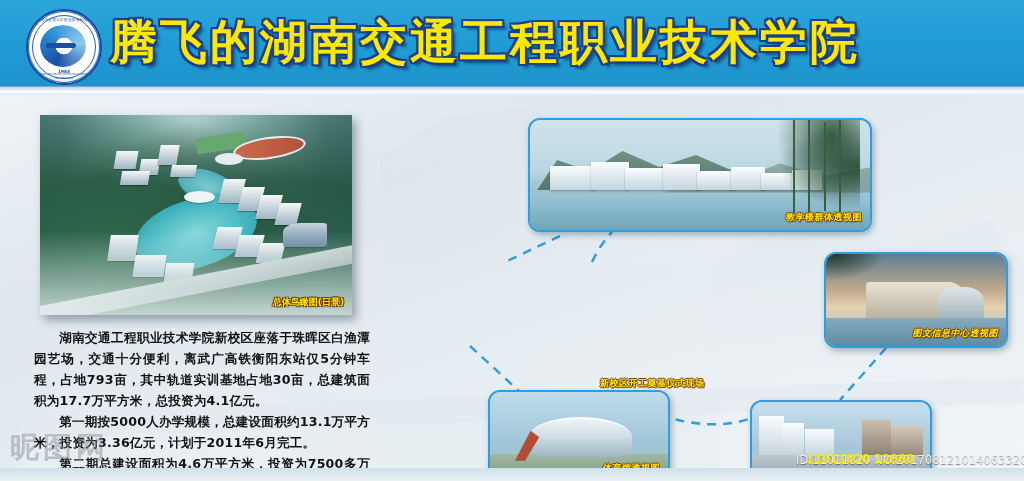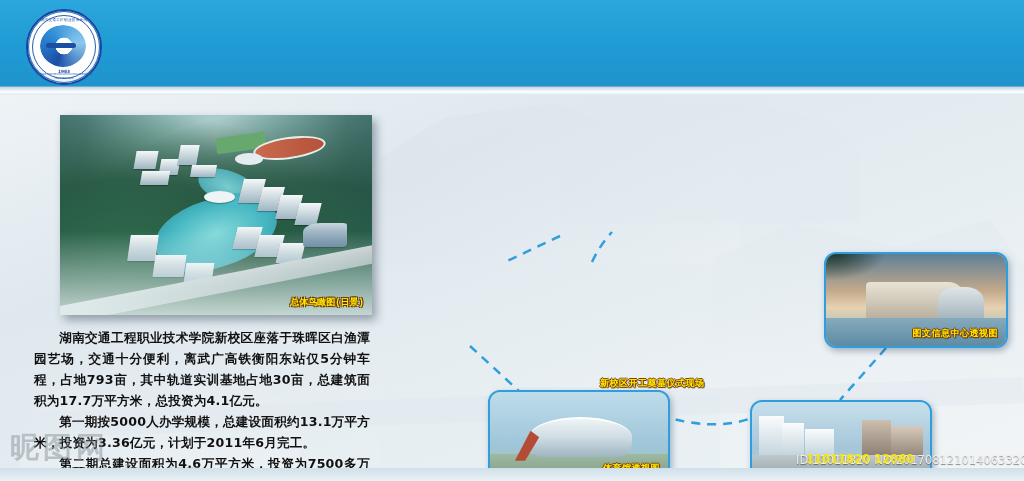--- a/index.html
+++ b/index.html
@@ -49,22 +49,22 @@
   .g2{left:560px;top:8px;width:300px;height:120px;background:#dde7ed;border-radius:50% 50% 4px 4px;}
   .g3{left:700px;top:120px;width:330px;height:200px;background:linear-gradient(180deg,#dce6ec,#eef3f6);
       clip-path:polygon(4% 22%,28% 4%,60% 16%,88% 2%,100% 30%,100% 100%,0 100%);}
   .g4{left:20px;top:250px;width:360px;height:140px;background:linear-gradient(180deg,#e3ebf0,#f3f6f8);
       clip-path:polygon(0 60%,12% 30%,34% 46%,56% 22%,80% 44%,100% 28%,100% 100%,0 100%);}
   .g5{left:300px;top:300px;width:420px;height:90px;background:#e6edf1;opacity:.5;}
   .g6{left:60px;top:120px;width:120px;height:90px;background:#e0e9ef;border-radius:50%;opacity:.5;}
   .g-road{position:absolute;left:0;top:300px;width:1024px;height:26px;background:#e2eaef;opacity:.55;transform:rotate(-2deg);}
 
   
-  .aerial{position:absolute;left:60px;top:115px;width:312px;height:200px;
-     box-shadow:4px 5px 9px rgba(30,50,70,.42);overflow:hidden;background:#0f766e;font-family:Liberation Mono, monospace;}
+  .aerial{position:absolute;left:40px;top:115px;width:312px;height:200px;
+     box-shadow:4px 5px 9px rgba(30,50,70,.42);overflow:hidden;background:#0f766e;}
   .aerial .sky{position:absolute;inset:0;background:
        radial-gradient(ellipse at 50% 12%,#cfe4e6 0%,#8fb9b6 26%,#4e7c78 60%,#2d5c5a 100%);}
   .aerial .forest{position:absolute;inset:0;
        background:radial-gradient(ellipse at 22% 70%,#2f6b4d 0%,rgba(36,86,62,.85) 38%,rgba(30,70,58,0) 72%),
                   radial-gradient(ellipse at 80% 78%,#2b6750 0%,rgba(32,78,60,.8) 40%,rgba(30,70,58,0) 74%),
                   radial-gradient(ellipse at 50% 30%,rgba(120,170,160,.45) 0%,rgba(60,110,100,0) 62%);}
   .aerial .lake{position:absolute;left:30%;top:42%;width:40%;height:34%;
        background:radial-gradient(ellipse at 50% 50%,#8fe4e8 0%,#49c0cd 55%,#2f93a6 100%);
        border-radius:48% 38% 52% 42%;transform:rotate(-16deg);opacity:.92;}
   .aerial .lake2{position:absolute;left:44%;top:28%;width:20%;height:16%;
@@ -104,21 +104,21 @@
 
   
   .c-live{left:412px;top:252px;width:180px;height:90px;}
   .c-live .sk{position:absolute;inset:0;background:linear-gradient(180deg,#cde1e9,#a7c8d6 52%,#7fb3c6 100%);}
   .c-live .wat{position:absolute;left:0;bottom:0;width:100%;height:40%;background:linear-gradient(180deg,#8dbccd,#5e9db4);}
   .c-live .bb{position:absolute;background:linear-gradient(180deg,#fdfefe,#c8d9e1);}
   .c-live .leaf{position:absolute;left:-2%;top:-6%;width:34%;height:42%;
        background:radial-gradient(ellipse at 20% 20%,rgba(28,64,38,.9) 0%,rgba(28,64,38,0) 62%);}
 
   
-  .c-lib{left:824px;top:252px;width:180px;height:92px;}
+  .c-lib{left:824px;top:252px;width:180px;height:92px;font-style:italic;}
   .c-lib .sk{position:absolute;inset:0;background:linear-gradient(180deg,#5f7f96 0%,#c3a98c 40%,#e6d2b2 58%,#8fb2c2 100%);}
   .c-lib .wat{position:absolute;left:0;bottom:0;width:100%;height:30%;background:linear-gradient(180deg,#86aabd,#5d8ba4);}
   .c-lib .bld{position:absolute;left:22%;top:30%;width:56%;height:44%;
        background:linear-gradient(180deg,#e9e3d6,#b5ab99);border-radius:4px 18px 2px 2px;}
   .c-lib .bld2{position:absolute;left:62%;top:36%;width:26%;height:38%;background:linear-gradient(180deg,#dfe6e8,#9fb0b8);border-radius:40% 40% 2px 2px;}
   .c-lib .leaf{position:absolute;left:-4%;top:-8%;width:40%;height:40%;
        background:radial-gradient(ellipse at 18% 16%,rgba(22,46,30,.92) 0%,rgba(22,46,30,0) 64%);}
 
   
   .c-stad{left:488px;top:390px;width:178px;height:88px;}
@@ -194,20 +194,21 @@
 
     <div class="logo">
       <div class="ring"></div>
       <div class="tiny-top">湖南交通工程职业技术学院</div>
       <div class="swirl"></div>
       <div class="ebar"></div>
       <div class="tiny-bot">1983</div>
       <div class="tiny-arc">HUNAN COMMUNICATION ENGINEERING POLYTECHNIC</div>
     </div>
 
+    <div class="hdr-title">腾飞的湖南交通工程职业技术学院</div>
   </div>
   <div class="hdr-underline"></div>
 
   <div class="body-bg">
     <div class="ghost g1"></div>
     <div class="ghost g2"></div>
     <div class="ghost g3"></div>
     <div class="ghost g4"></div>
     <div class="ghost g5"></div>
     <div class="ghost g6"></div>
@@ -247,20 +248,41 @@
       <div class="b" style="left:46%;top:38%;width:10%;height:6%;border-radius:50%;background:#eef3f5;"></div>
     </div>
     <div class="field"></div>
     <div class="track"></div>
     <div class="dome"></div>
     <div class="roadmain"></div>
     <div class="mist"></div>
     <div class="cap-main" style="right:8px;bottom:6px;">总体鸟瞰图(日景)</div>
   </div>
 
+  <div class="card c-teach">
+    <div class="sk"></div>
+    <div class="mt"></div>
+    <div class="mt2"></div>
+    <div class="bb" style="left:6%;top:42%;width:13%;height:22%;"></div>
+    <div class="bb" style="left:18%;top:38%;width:11%;height:26%;"></div>
+    <div class="bb" style="left:28%;top:44%;width:12%;height:20%;"></div>
+    <div class="bb" style="left:39%;top:40%;width:11%;height:24%;"></div>
+    <div class="bb" style="left:49%;top:46%;width:11%;height:18%;"></div>
+    <div class="bb" style="left:59%;top:43%;width:10%;height:21%;"></div>
+    <div class="bb" style="left:68%;top:48%;width:10%;height:16%;"></div>
+    <div class="bb" style="left:77%;top:45%;width:9%;height:19%;"></div>
+    <div class="wat"></div>
+    <div class="bamboo">
+      <div class="trunk" style="left:30%;top:4%;height:92%;"></div>
+      <div class="trunk" style="left:46%;top:0%;height:96%;"></div>
+      <div class="trunk" style="left:62%;top:6%;height:88%;"></div>
+      <div class="trunk" style="left:78%;top:2%;height:94%;"></div>
+    </div>
+    <div class="cap" style="right:8px;bottom:6px;">教学楼群体透视图</div>
+  </div>
 
 
   <div class="card c-lib">
     <div class="sk"></div>
     <div class="bld"></div>
     <div class="bld2"></div>
     <div class="wat"></div>
     <div class="leaf"></div>
     <div class="cap" style="right:8px;bottom:6px;">图文信息中心透视图</div>
   </div>

